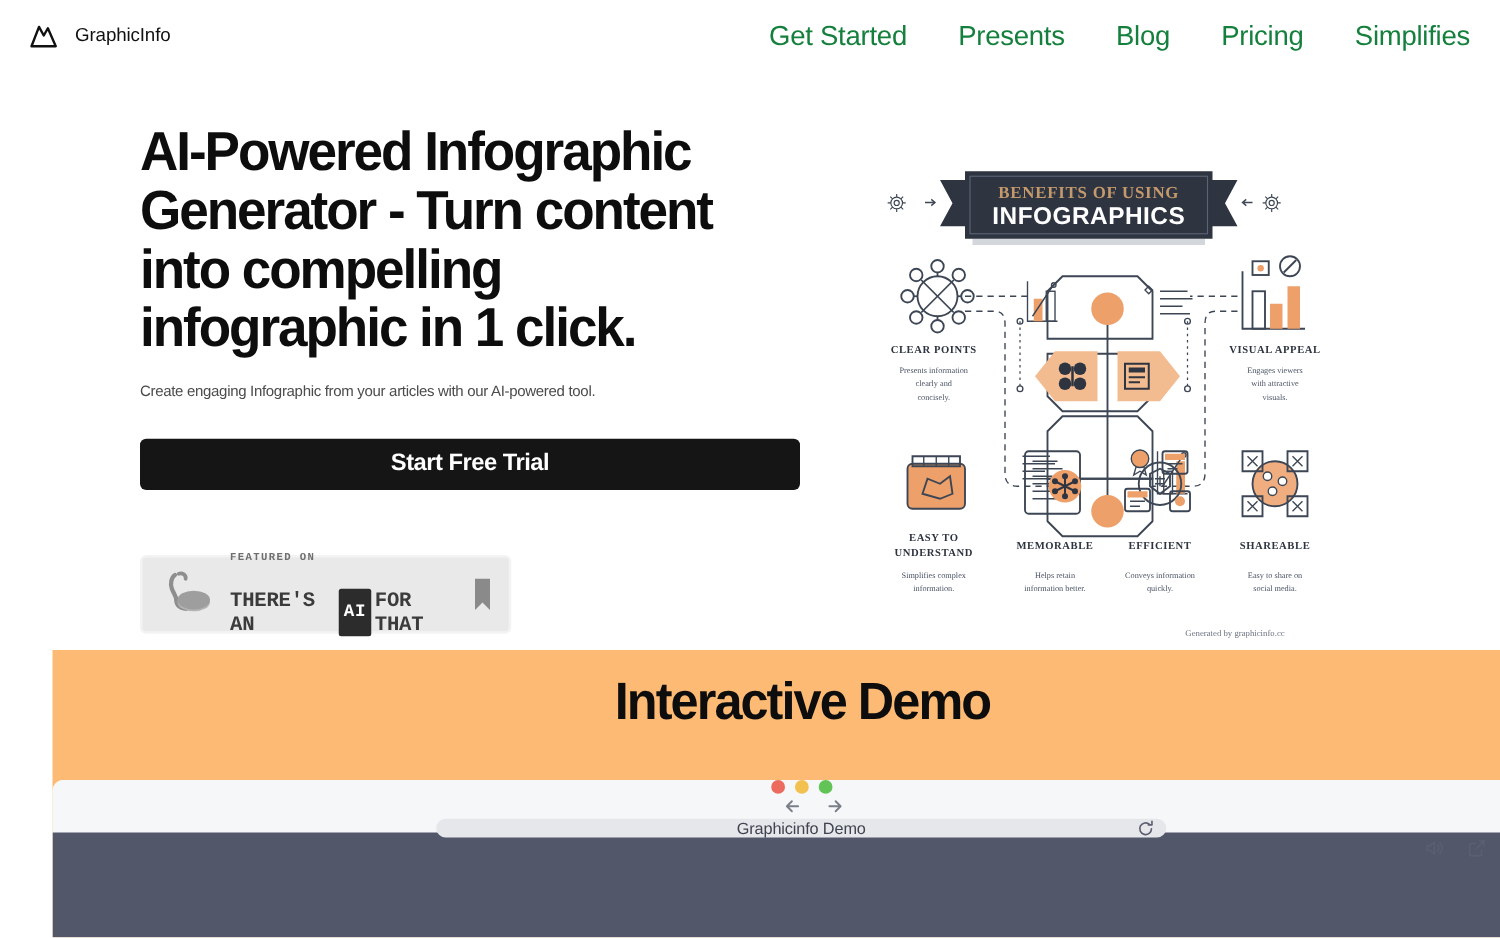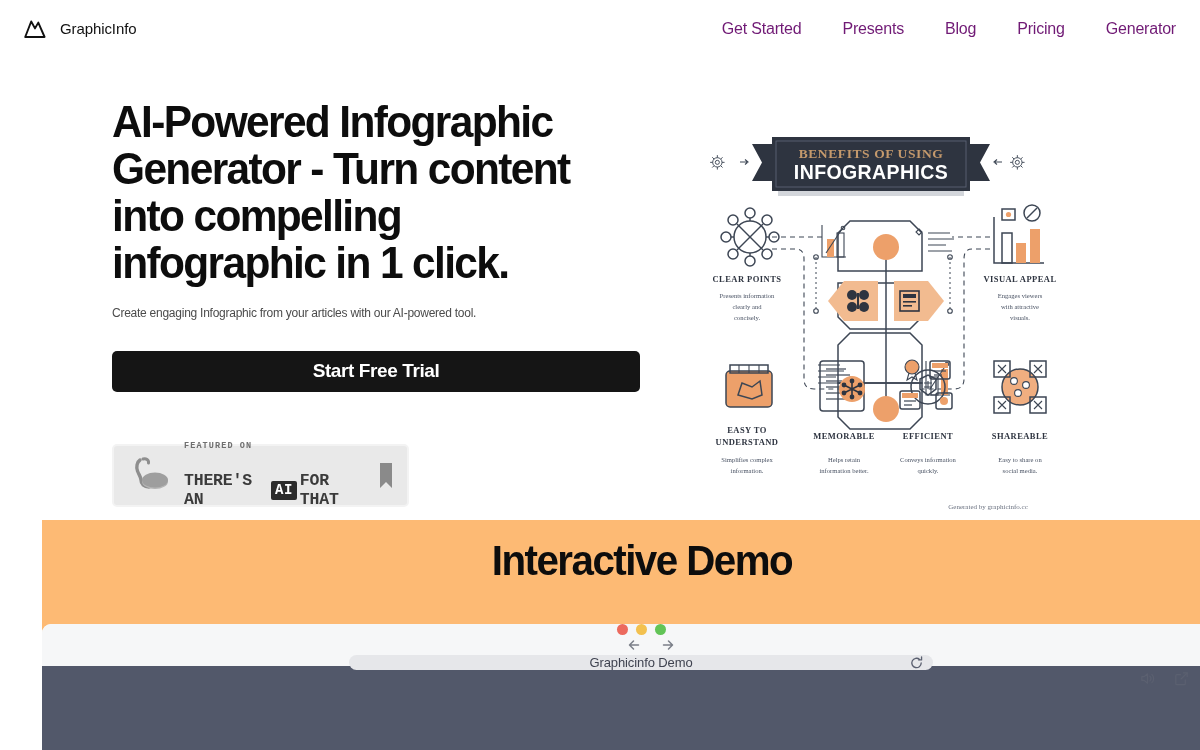--- a/index.html
+++ b/index.html
@@ -18,21 +18,21 @@
     padding: 0 24px 0 22px;
     background: #fff;
   }
   .brand { display: flex; align-items: center; gap: 12px; }
   .brand-logo { width: 26px; height: 26px; display: block; }
   .brand-name {
     font-size: 15px; color: #111; letter-spacing: -0.1px;
   }
   .nav { margin-left: auto; display: flex; align-items: center; gap: 41px; }
   .nav-link {
-    font-size: 16px; color: #701a75; letter-spacing: -0.2px;
+    font-size: 22px; color: #15803d; letter-spacing: -0.2px;
     text-decoration: none; cursor: pointer; white-space: nowrap;
   }
 
   
   .hero {
     position: relative; height: 463px;
     display: flex; padding: 0 0 0 112px;
   }
   .hero-left { width: 540px; padding-top: 41px; }
   .hero-title {
@@ -68,21 +68,21 @@
     cursor: pointer;
     font-family: Liberation Mono, monospace;
   }
   .taaft-arm { width: 42px; height: 38px; flex: 0 0 auto; }
   .taaft-text { flex: 1 1 auto; }
   .taaft-featured {
     font-size: 8.5px; font-weight: bold; color: #6f6f6f;
     letter-spacing: 1.1px;
   }
   .taaft-main {
-    display: flex; align-items: center; gap: 3px;
+    display: flex; gap: 3px;
     font-size: 16.5px; font-weight: bold; color: #3b3b3b;
     letter-spacing: -0.2px; margin-top: 20px;
   }
   .taaft-ai {
     background: #2c2c2c; color: #fff;
     padding: 1px 4px 2px; border-radius: 2px;
     font-size: 14px; letter-spacing: 0.5px;
     display: inline-flex; align-items: center;
   }
   .taaft-book { width: 14px; height: 27px; flex: 0 0 auto; }
@@ -162,21 +162,21 @@
       <svg class="brand-logo" viewBox="0 0 26 26">
         <path d="M3.2 21 L9.2 5.5 L13 12.4 L16.3 6.6 L22.6 21 Z" fill="none" stroke="#111" stroke-width="1.9" stroke-linejoin="round"></path>
       </svg>
       <span class="brand-name">GraphicInfo</span>
     </div>
     <nav class="nav">
       <a class="nav-link">Get Started</a>
       <a class="nav-link">Presents</a>
       <a class="nav-link">Blog</a>
       <a class="nav-link">Pricing</a>
-      <a class="nav-link">Generator</a>
+      <a class="nav-link">Simplifies</a>
     </nav>
   </div>
 
   <div class="hero">
     <div class="hero-left">
       <h1 class="hero-title">AI-Powered Infographic Generator - Turn content into compelling infographic in 1 click.</h1>
       <p class="hero-sub">Create engaging Infographic from your articles with our AI-powered tool.</p>
       <button class="cta-btn">Start Free Trial</button>
 
       <div class="taaft-badge">

